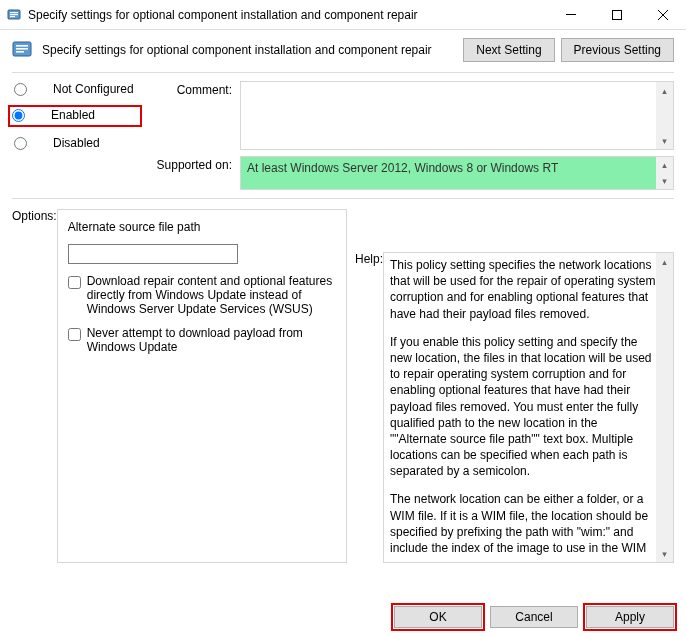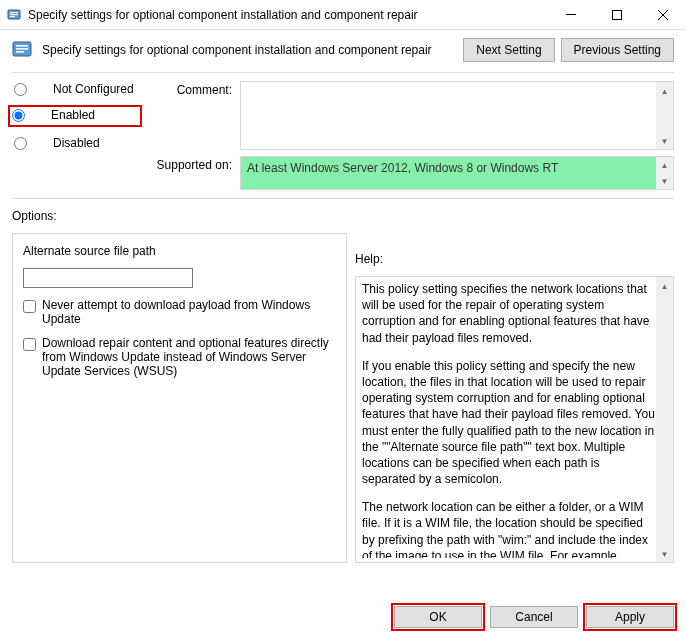--- a/index.html
+++ b/index.html
@@ -30,21 +30,21 @@
 .comment-row label { width: 78px; text-align: right; padding-top: 2px; font-size: 12px; }
 .comment-row .field { flex: 1; }
 .textarea-holder { position: relative; border: 1px solid #d6d6d6; background: #fff; }
 .textarea-holder textarea { width: calc(100% - 18px); height: 64px; border: none; resize: none; font-family: inherit; font-size: 12px; padding: 2px; outline: none; }
 .scroll-stub { position: absolute; right: 0; top: 0; bottom: 0; width: 17px; background: #f0f0f0; display: flex; flex-direction: column; justify-content: space-between; }
 .scroll-stub .arrow { height: 17px; display: flex; align-items: center; justify-content: center; color: #666; font-size: 9px; }
 .supported-box { border: 1px solid #d6d6d6; background: #86efac; }
 .supported-box .content { padding: 4px 20px 14px 6px; color: #333; }
 
 .panels { display: flex; gap: 8px; padding: 10px 12px 4px 12px; height: 368px; }
-.panel-col { display: flex; flex-direction: column; }
+.panel-col { display: flex; flex-direction: row; }
 .panel-col.left { width: 335px; }
 .panel-col.right { flex: 1; margin-top: 43px; }
 .panel-col > label { font-size: 12px; margin-bottom: 10px; }
 .panel-box { flex: 1; border: 1px solid #d6d6d6; background: #fff; position: relative; overflow: hidden; }
 .options-content { padding: 10px 10px; display: flex; flex-direction: column; gap: 10px; }
 .options-content .opt-label { font-size: 12px; }
 .text-input { width: 170px; padding: 2px 4px; border: 1px solid #7a7a7a; font-family: inherit; font-size: 12px; }
 .checkbox-item { display: flex; align-items: flex-start; gap: 6px; font-size: 12px; }
 .checkbox-item input[type=checkbox] { margin-top: 2px; }
 
@@ -153,25 +153,25 @@
 
 <div class="panels">
   <div class="panel-col left">
     <label>Options:</label>
     <div class="panel-box">
       <div class="options-content">
         <div class="opt-label">Alternate source file path</div>
         <input type="text" class="text-input" value="" style="">
         <label class="checkbox-item">
           <input type="checkbox" style="">
-          <span>Never attempt to download payload from Windows Update</span>
+          <span>Download repair content and optional features directly from Windows Update instead of Windows Server Update Services (WSUS)</span>
         </label>
         <label class="checkbox-item">
           <input type="checkbox" style="">
-          <span>Download repair content and optional features directly from Windows Update instead of Windows Server Update Services (WSUS)</span>
+          <span>Never attempt to download payload from Windows Update</span>
         </label>
       </div>
     </div>
   </div>
   <div class="panel-col right">
     <label>Help:</label>
     <div class="panel-box">
       <div class="help-content">
         <p>This policy setting specifies the network locations that will be used for the repair of operating system corruption and for enabling optional features that have had their payload files removed.</p>
         <p>If you enable this policy setting and specify the new location, the files in that location will be used to repair operating system corruption and for enabling optional features that have had their payload files removed. You must enter the fully qualified path to the new location in the ""Alternate source file path"" text box. Multiple locations can be specified when each path is separated by a semicolon.</p>

